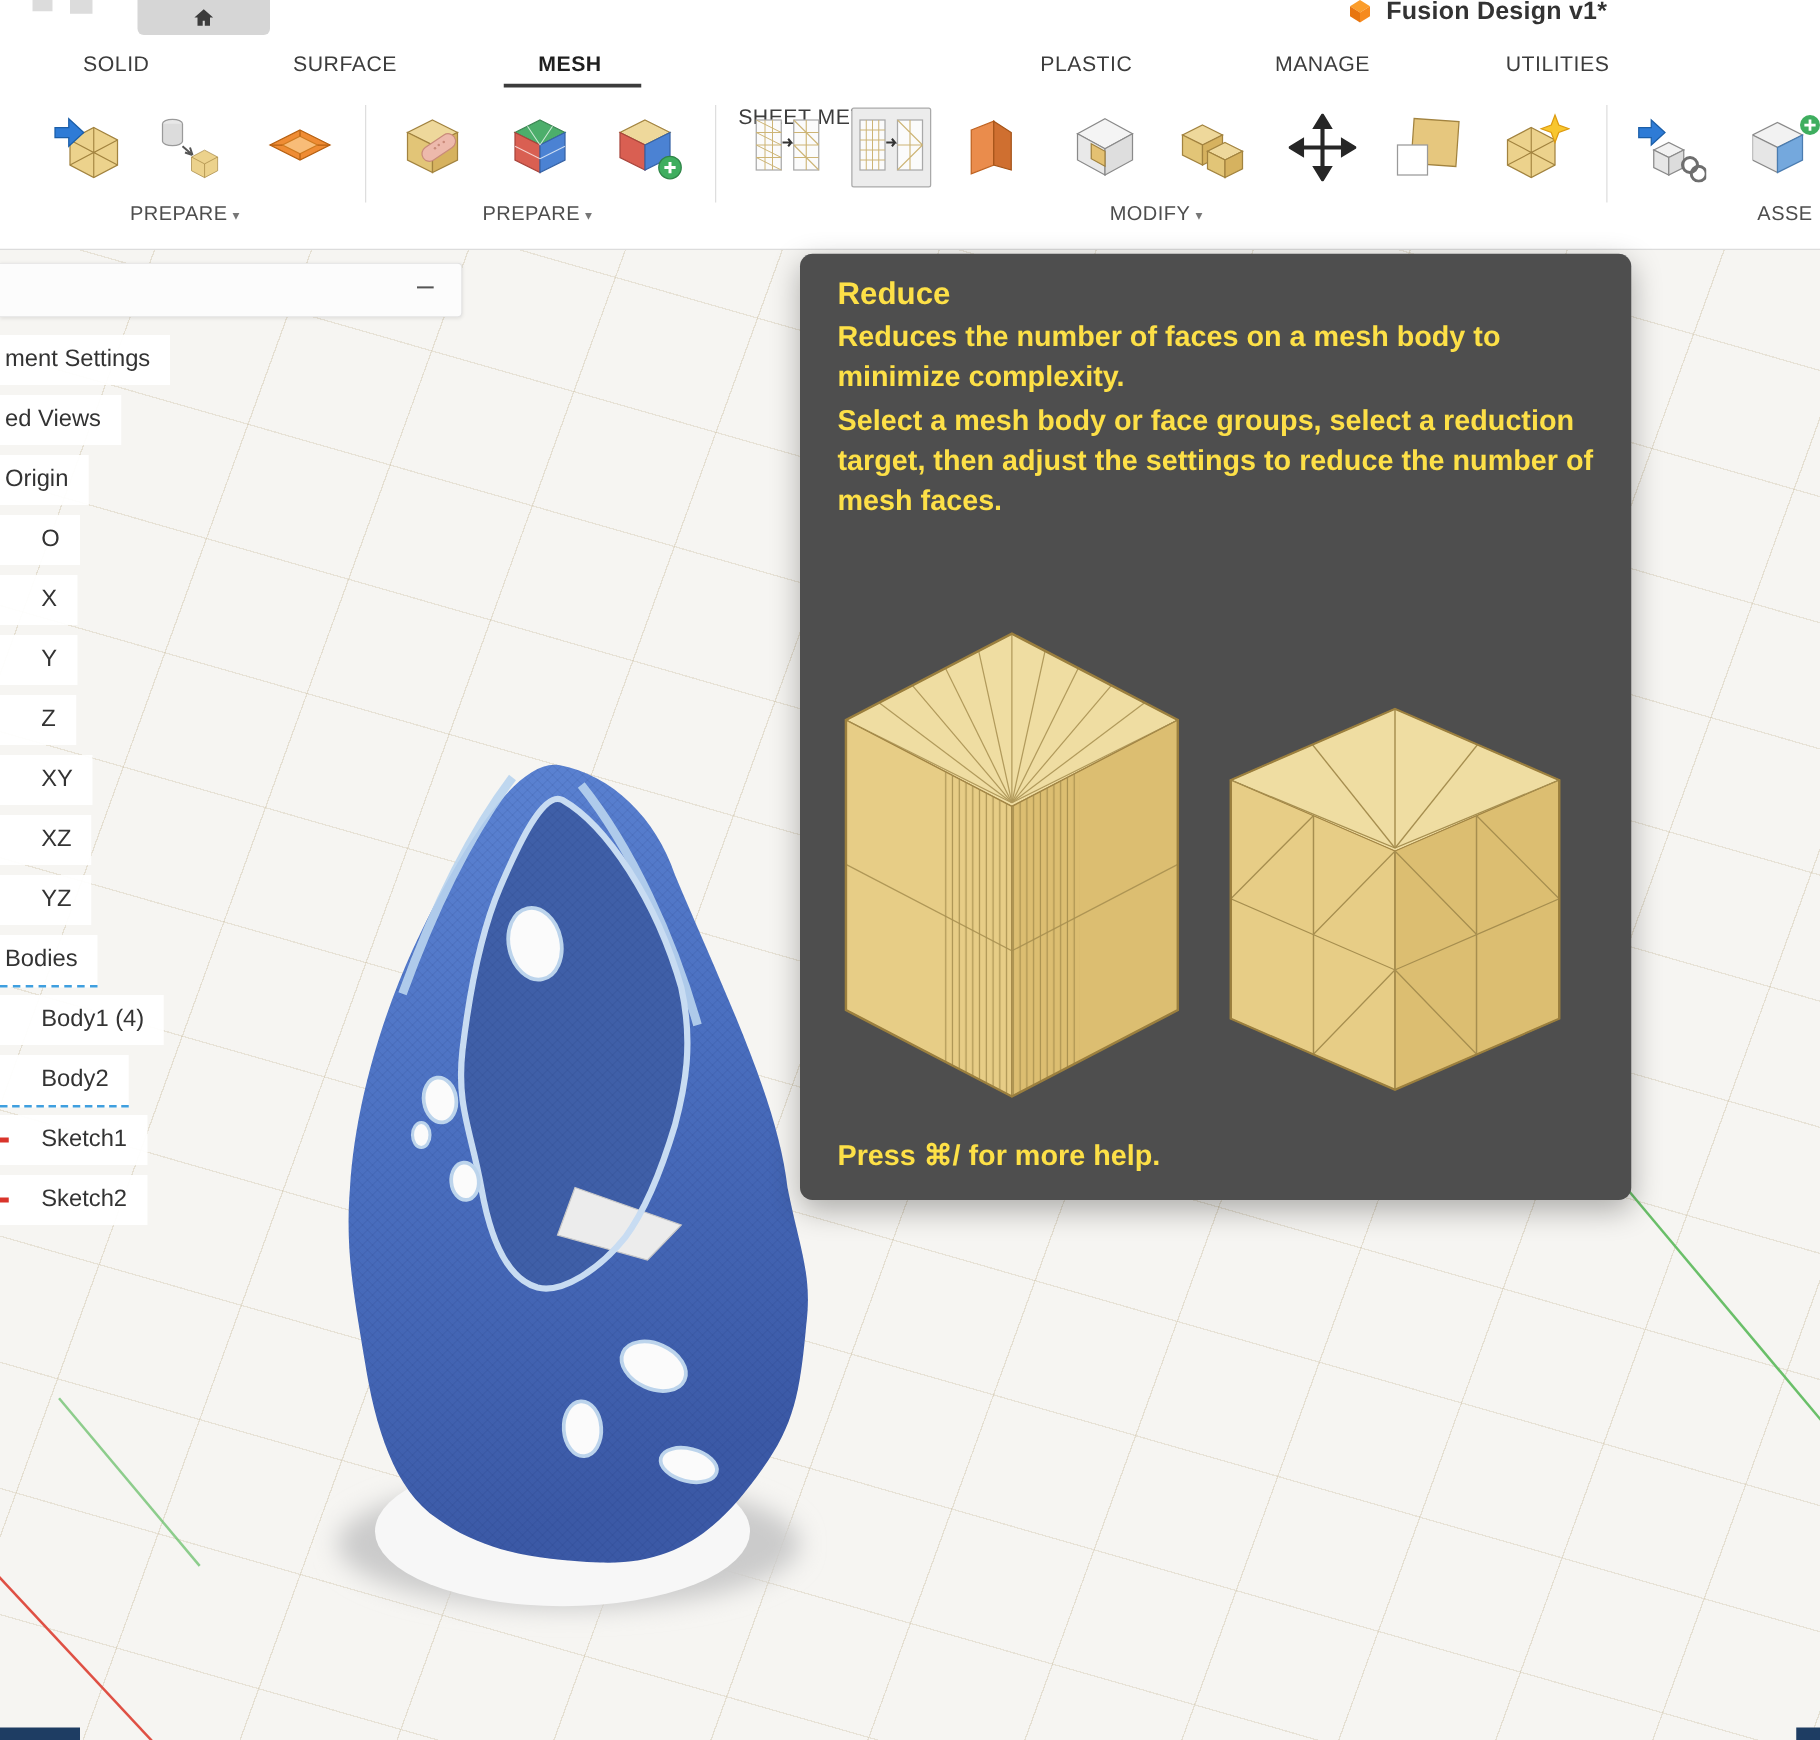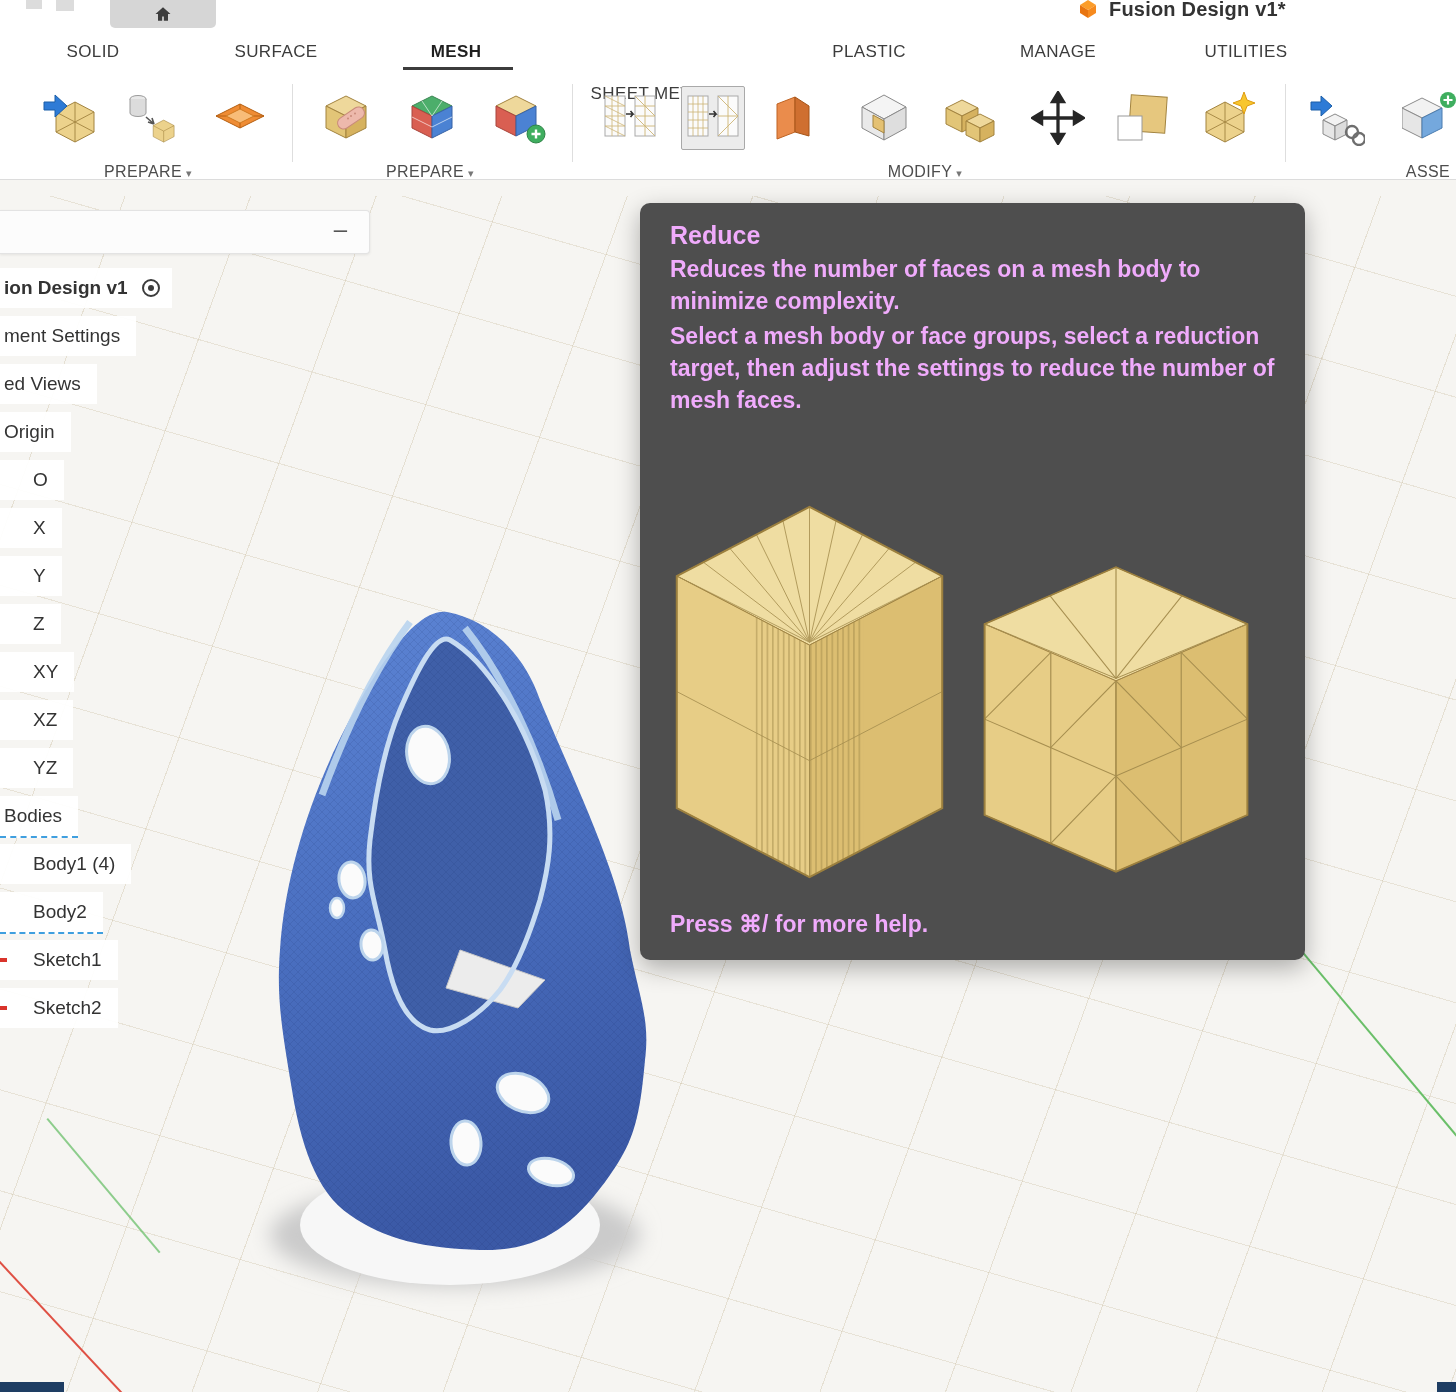--- a/index.html
+++ b/index.html
@@ -1,20 +1,20 @@
 <!DOCTYPE html>
 <html><head>
 <meta charset="utf-8">
 <style>
   * { margin:0; padding:0; box-sizing:border-box; }
   html,body { width:1456px; height:1392px; font-family:"Liberation Sans", sans-serif; }
   #app { position:relative; width:1456px; height:1392px; overflow:hidden; background:#f6f5f2; }
 
   
-  .header { position:absolute; left:0; top:0; width:1456px; height:180px; background:#ffffff; border-bottom:1px solid #dcdcdc; z-index:6; }
+  .header { position:absolute; left:0; top:0; width:1456px; height:200px; background:#ffffff; border-bottom:1px solid #dcdcdc; z-index:6; }
   .frag { position:absolute; background:#c9c9c9; opacity:.65; }
   .home-box { position:absolute; left:110px; top:0; width:106px; height:28px; background:#d6d6d6; border-radius:0 0 5px 5px; display:flex; align-items:center; justify-content:center; cursor:pointer; }
   .app-title { position:absolute; left:1076px; top:-3px; display:flex; align-items:center; gap:9px; }
   .app-title span { font-size:20px; font-weight:700; color:#333; letter-spacing:.2px; }
 
   .tab { position:absolute; top:42px; transform:translateX(-50%); font-size:17px; color:#3c3c3c; letter-spacing:.4px; cursor:pointer; white-space:nowrap; }
   .tab.active { font-weight:700; color:#1f1f1f; }
   .tab-underline { position:absolute; left:403px; top:67px; width:110px; height:3px; background:#3c3c3c; }
 
   .tile { position:absolute; top:86px; width:64px; height:64px; display:flex; align-items:center; justify-content:center; cursor:pointer; }
@@ -48,21 +48,21 @@
   .browser-row.root .row-box { font-weight:700; padding-right:12px; }
   .browser-row.dashed .row-box { border-bottom:2px dashed #3f9fdf; }
   .browser-row.redtick .row-box::before { content:''; position:absolute; left:0; top:18px; width:7px; height:4px; background:#d9342b; }
   .radio { display:inline-block; width:18px; height:18px; border:2px solid #3c3c3c; border-radius:50%; vertical-align:-3px; margin-left:14px; position:relative; cursor:pointer; }
   .radio::after { content:''; position:absolute; left:4px; top:4px; width:6px; height:6px; background:#3c3c3c; border-radius:50%; }
 
   
   .mesh-body { position:absolute; left:250px; top:580px; width:430px; height:740px; z-index:3; cursor:pointer; }
 
   
-  .tooltip { position:absolute; left:640px; top:203px; width:665px; height:757px; background:#4e4e4e; border-radius:10px; box-shadow:0 8px 24px rgba(0,0,0,.30); z-index:10; color:#f0abfc; padding:16px 30px; }
+  .tooltip { position:absolute; left:640px; top:203px; width:665px; height:757px; background:#4e4e4e; border-radius:10px; box-shadow:0 8px 24px rgba(0,0,0,.30); z-index:10; color:#fde047; padding:16px 30px; }
   .tt-title { font-size:25px; font-weight:700; margin-top:2px; }
   .tt-p { font-size:23px; font-weight:700; line-height:32px; margin-top:3px; }
   .tt-illustration { position:absolute; left:0; top:288px; width:665px; height:420px; }
   .cube-svg { position:absolute; }
   .tt-footer { position:absolute; left:30px; bottom:22px; font-size:23px; font-weight:700; }
 </style>
 </head>
 <body>
 
 <div id="app">
@@ -294,23 +294,20 @@
       <ellipse cx="301" cy="592" rx="23" ry="13" transform="rotate(14 301 592)" fill="#fbfbfb" stroke="#bcd4ec" stroke-width="3"></ellipse>
       <ellipse cx="216" cy="563" rx="15" ry="22" transform="rotate(-4 216 563)" fill="#fbfbfb" stroke="#bcd4ec" stroke-width="3"></ellipse>
     </svg>
   </div>
 
   <div class="browser">
     <div class="browser-bar">
       <span class="minus">–</span>
     </div>
     <div class="browser-list">
-      <div class="browser-row root">
-        <span class="row-box"><span>ion Design v1</span><span class="radio"></span></span>
-      </div>
       <div class="browser-row"><span class="row-box">ment Settings</span></div>
       <div class="browser-row"><span class="row-box">ed Views</span></div>
       <div class="browser-row"><span class="row-box">Origin</span></div>
       <div class="browser-row child"><span class="row-box">O</span></div>
       <div class="browser-row child"><span class="row-box">X</span></div>
       <div class="browser-row child"><span class="row-box">Y</span></div>
       <div class="browser-row child"><span class="row-box">Z</span></div>
       <div class="browser-row child"><span class="row-box">XY</span></div>
       <div class="browser-row child"><span class="row-box">XZ</span></div>
       <div class="browser-row child"><span class="row-box">YZ</span></div>

